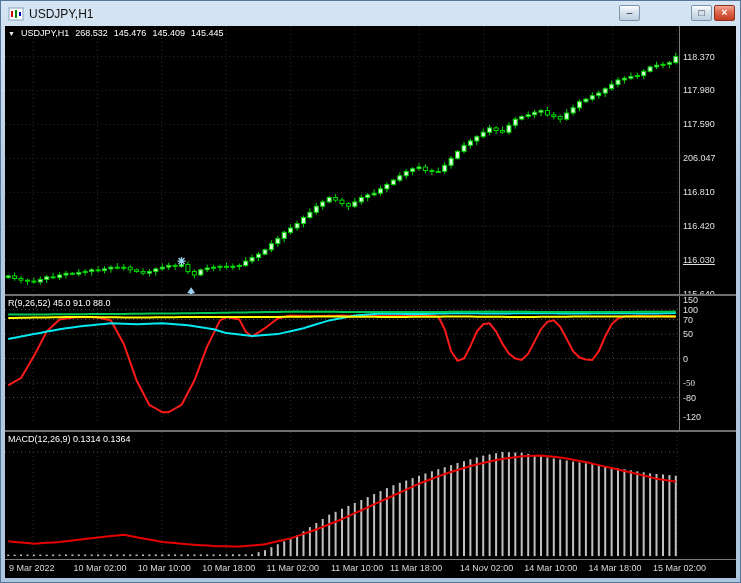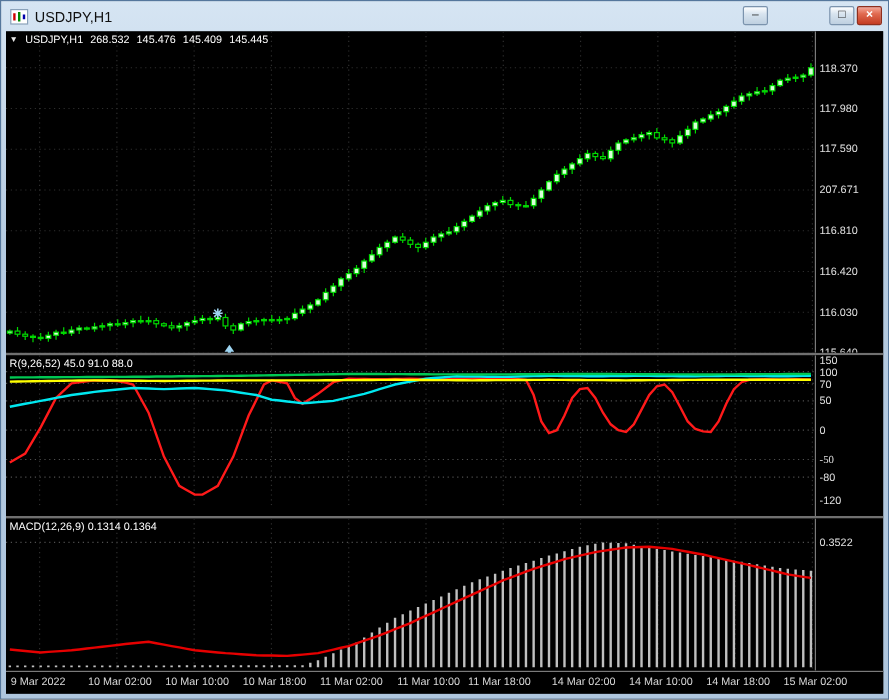--- a/index.html
+++ b/index.html
@@ -304,24 +304,24 @@
               <path d="M172.52380952380952 235.07886435331244H180.52380952380952M176.52380952380952 231.07886435331244V239.07886435331244M173.52380952380952 232.07886435331244L179.52380952380952 238.07886435331244M173.52380952380952 238.07886435331244L179.52380952380952 232.07886435331244" stroke="#9ed5f2" stroke-width="1.3" fill="none"></path>
               <line x1="186.15238095238095" y1="275.19873817034687" x2="186.15238095238095" y2="266.19873817034687" stroke="#9ed5f2" stroke-width="2.6"></line>
               <polygon points="182.15238095238095,267.19873817034687 190.15238095238095,267.19873817034687 186.15238095238095,261.19873817034687" fill="#9ed5f2"></polygon>
             </g>
           </svg>
         </div>
       <div class="axis">
           <div class="axis-label" style="top: 30.5px;">118.370</div>
           <div class="axis-label" style="top: 64.4px;">117.980</div>
           <div class="axis-label" style="top: 98.4px;">117.590</div>
-          <div class="axis-label" style="top: 132.3px;">207.671</div>
+          <div class="axis-label" style="top: 132.3px;">206.047</div>
           <div class="axis-label" style="top: 166.3px;">116.810</div>
           <div class="axis-label" style="top: 200.3px;">116.420</div>
-          <div class="axis-label" style="top: 234.2px;">116.030</div>
+          <div class="axis-label" style="top: 234.2px; text-decoration: underline;">116.030</div>
           <div class="axis-label" style="top: 268.2px;">115.640</div>
         </div>
     </div>
 
     <div class="sep"></div>
 
     <div class="panel ind-panel">
       <div class="panel-label">
         <span>R(9,26,52) 45.0 91.0 88.0</span>
       </div>
@@ -491,33 +491,30 @@
               <line x1="638.7" y1="124.1" x2="638.7" y2="40.3" stroke="#c0c0c0" stroke-width="2"></line>
               <line x1="645.1" y1="124.1" x2="645.1" y2="41.4" stroke="#c0c0c0" stroke-width="2"></line>
               <line x1="651.5" y1="124.1" x2="651.5" y2="42.0" stroke="#c0c0c0" stroke-width="2"></line>
               <line x1="658.0" y1="124.1" x2="658.0" y2="42.5" stroke="#c0c0c0" stroke-width="2"></line>
               <line x1="664.4" y1="124.1" x2="664.4" y2="43.1" stroke="#c0c0c0" stroke-width="2"></line>
               <line x1="670.8" y1="124.1" x2="670.8" y2="43.7" stroke="#c0c0c0" stroke-width="2"></line>
             </g>
             <polyline points="3.2,109.3 9.6,109.9 16.0,110.5 22.5,111.1 28.9,111.7 35.3,111.2 41.7,110.8 48.1,110.4 54.6,109.9 61.0,109.2 67.4,108.4 73.8,107.7 80.2,107.0 86.7,106.2 93.1,105.5 99.5,104.7 105.9,104.0 112.3,103.4 118.8,102.8 125.2,104.0 131.6,105.2 138.0,106.4 144.4,107.5 150.8,108.7 157.3,109.9 163.7,110.5 170.1,111.1 176.5,111.7 182.9,112.3 189.4,112.7 195.8,113.2 202.2,113.6 208.6,114.0 215.0,114.2 221.5,114.3 227.9,114.5 234.3,114.6 240.7,114.0 247.1,113.5 253.6,112.9 260.0,112.3 266.4,110.8 272.8,109.3 279.2,107.8 285.6,106.4 292.1,104.1 298.5,101.9 304.9,99.7 311.3,97.5 317.7,94.9 324.2,92.3 330.6,89.7 337.0,87.2 343.4,84.2 349.8,81.2 356.3,78.3 362.7,75.3 369.1,72.4 375.5,69.4 381.9,66.5 388.4,63.5 394.8,60.6 401.2,57.6 407.6,54.7 414.0,51.7 420.4,49.3 426.9,46.8 433.3,44.4 439.7,42.0 446.1,40.0 452.5,38.0 459.0,36.0 465.4,34.0 471.8,32.5 478.2,31.0 484.6,29.5 491.1,28.1 497.5,27.1 503.9,26.1 510.3,25.2 516.7,24.2 523.2,24.0 529.6,23.8 536.0,23.6 542.4,24.2 548.8,24.8 555.2,25.4 561.7,26.6 568.1,27.8 574.5,29.0 580.9,30.1 587.3,31.6 593.8,33.1 600.2,34.6 606.6,36.0 613.0,37.5 619.4,39.0 625.9,40.5 632.3,42.0 638.7,43.5 645.1,45.1 651.5,46.7 658.0,47.7 664.4,48.7 670.8,49.6" fill="none" stroke="#e60000" stroke-width="2"></polyline>
           </svg>
         </div>
-      <div class="axis">
-          <div class="axis-label" style="top: 20px;">0.3522</div>
-        </div>
     </div>
 
     <div class="time-axis">
         <div class="time-label" style="left: 4px;">9 Mar 2022</div>
         <div class="time-label" style="left: 68.4px;">10 Mar 02:00</div>
         <div class="time-label" style="left: 132.8px;">10 Mar 10:00</div>
         <div class="time-label" style="left: 197.2px;">10 Mar 18:00</div>
         <div class="time-label" style="left: 261.6px;">11 Mar 02:00</div>
         <div class="time-label" style="left: 326px;">11 Mar 10:00</div>
         <div class="time-label" style="left: 385px;">11 Mar 18:00</div>
-        <div class="time-label" style="left: 454.8px;">14 Mar 02:00</div>
+        <div class="time-label" style="left: 454.8px;">14 Nov 02:00</div>
         <div class="time-label" style="left: 519.2px;">14 Mar 10:00</div>
         <div class="time-label" style="left: 583.6px;">14 Mar 18:00</div>
         <div class="time-label" style="left: 648px;">15 Mar 02:00</div>
       </div>
 
   </div>
 </div>
 
 </body></html>

